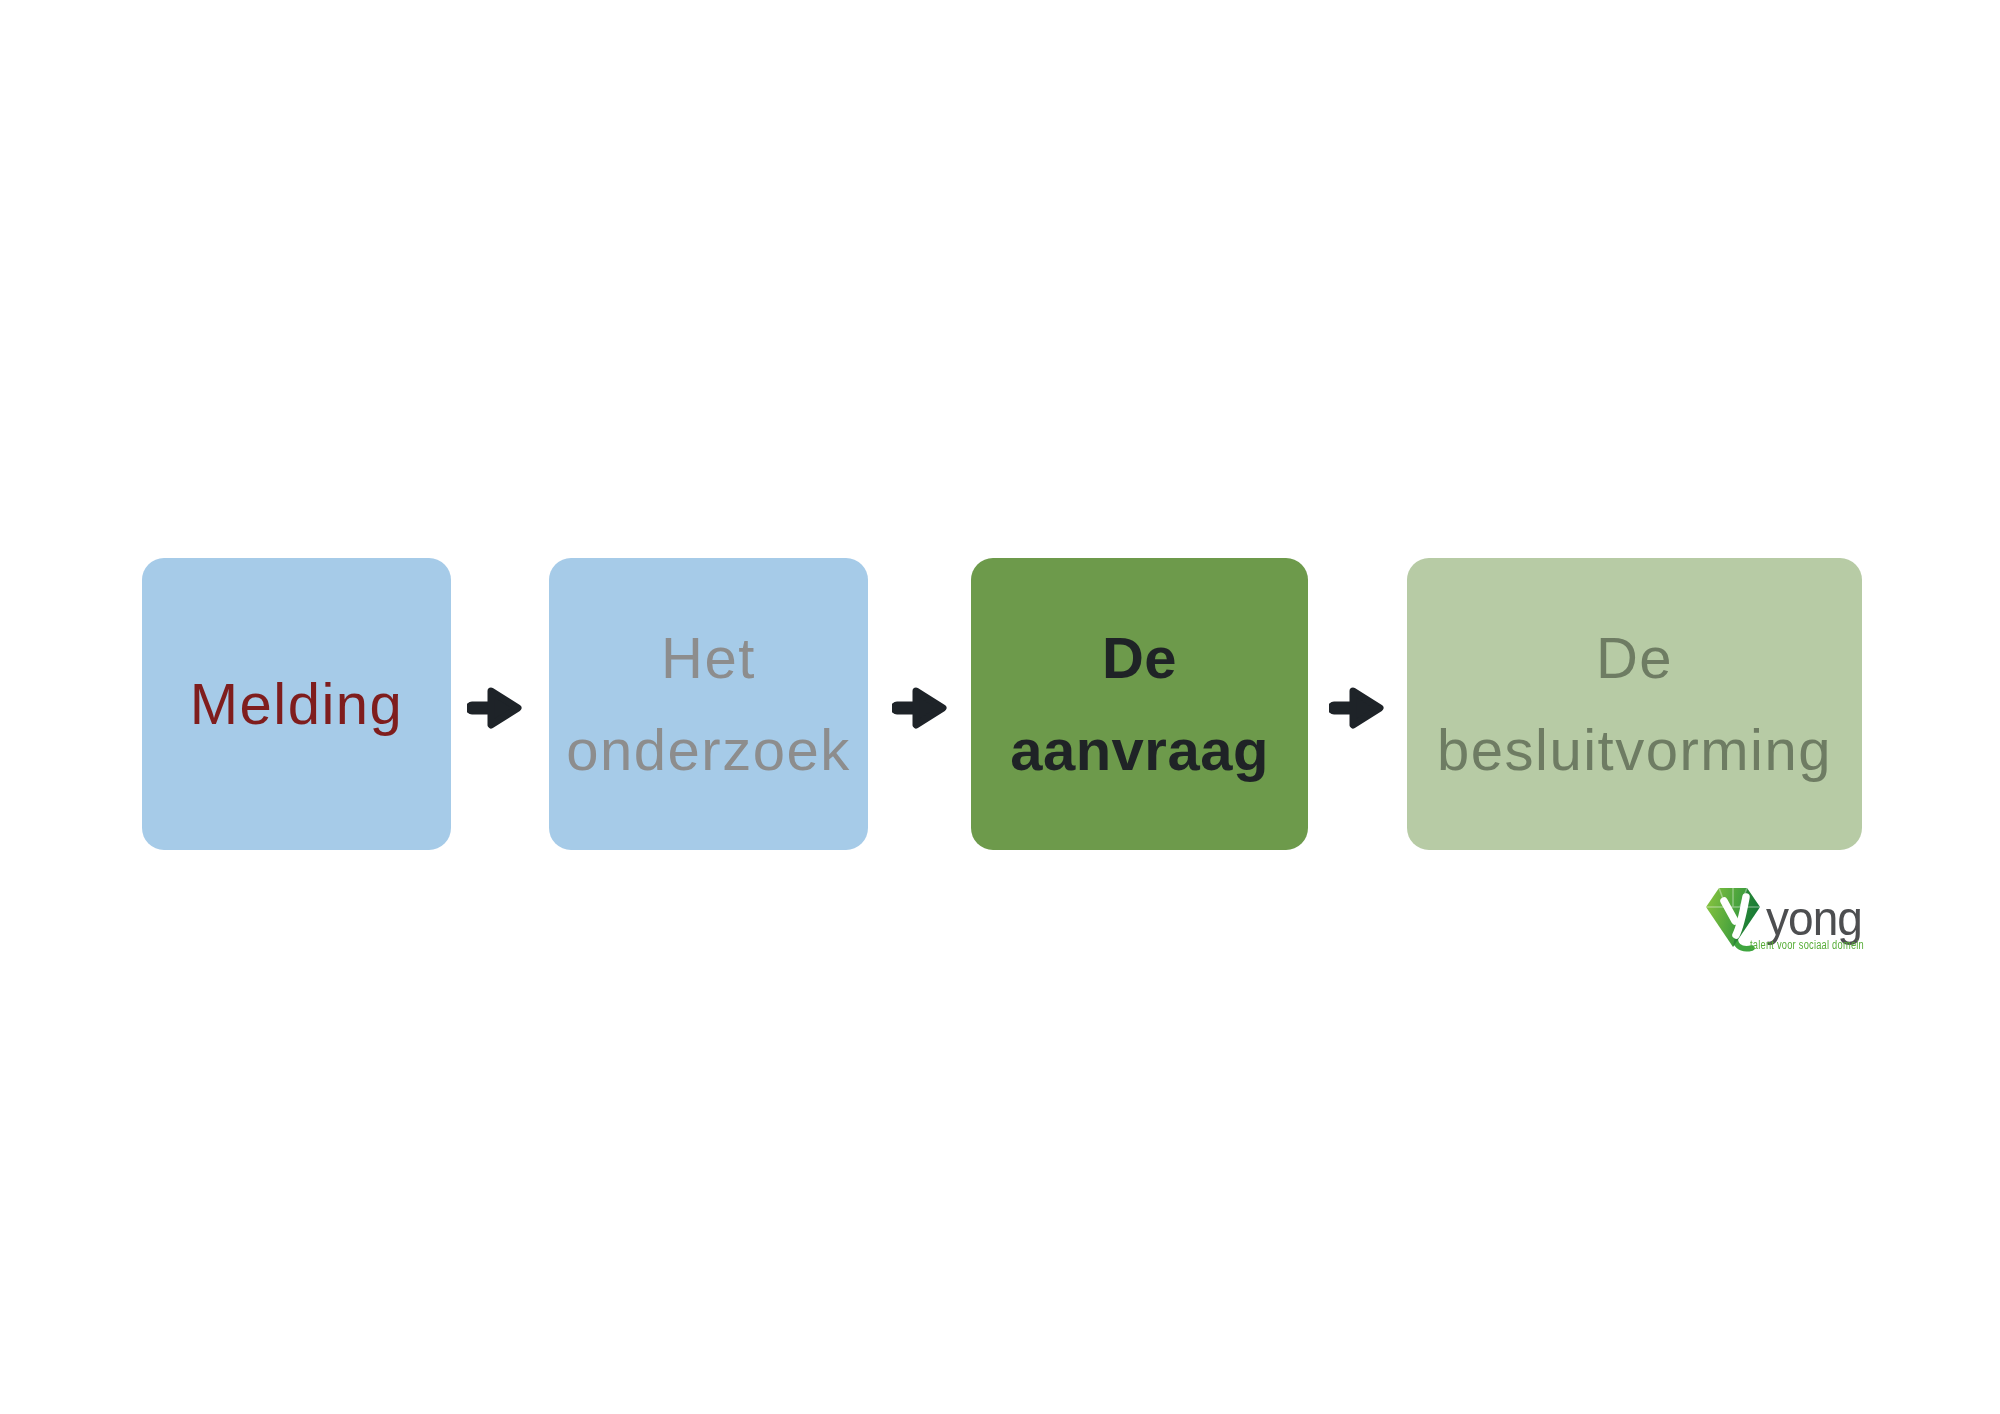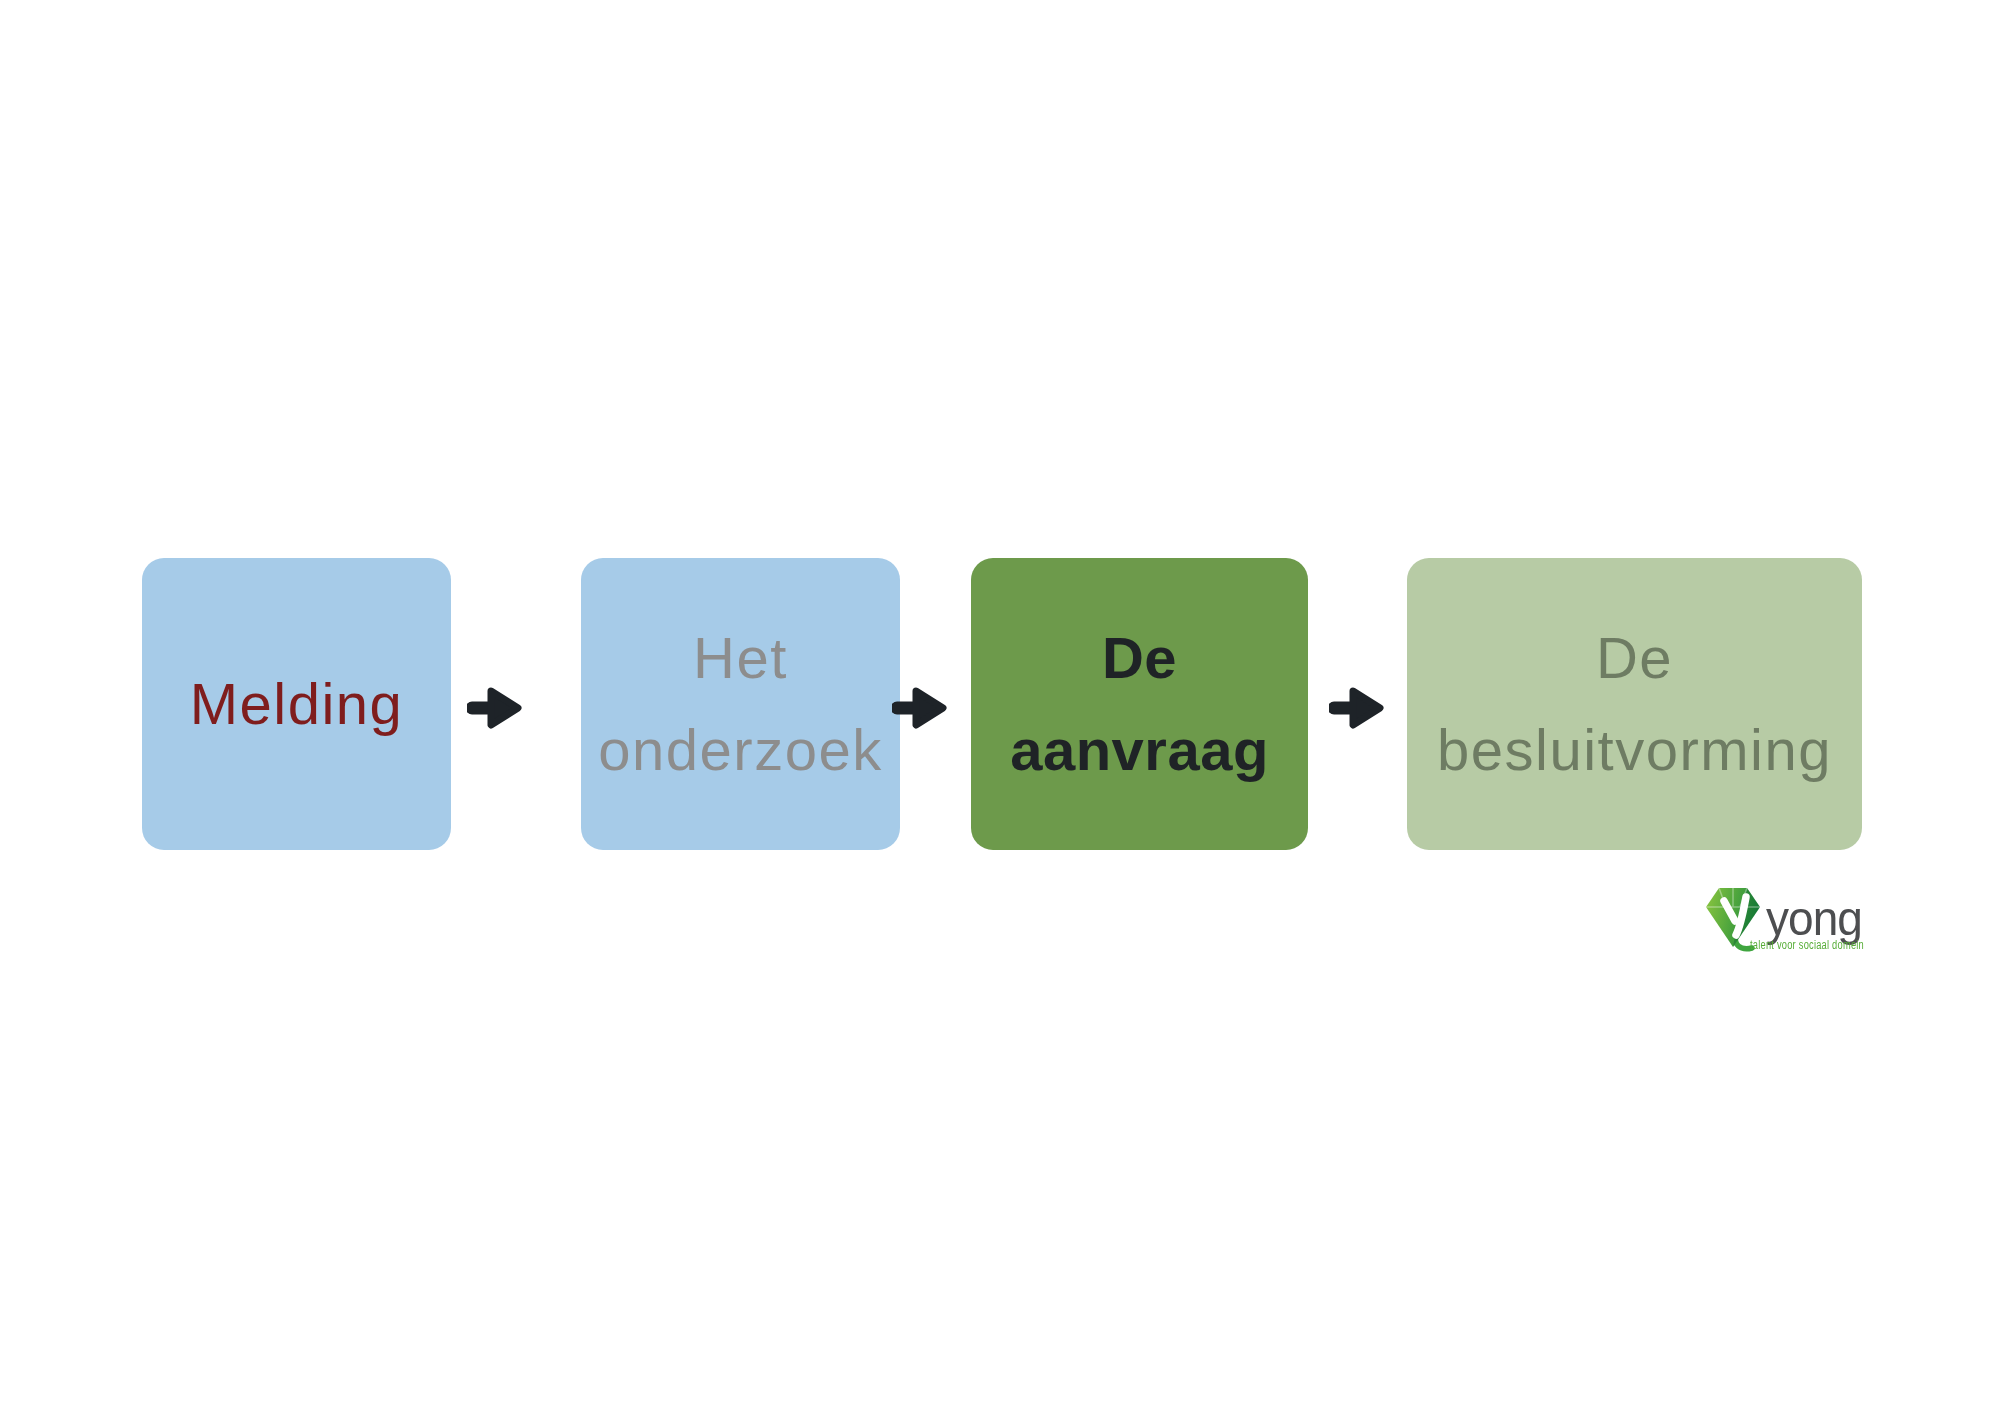--- a/index.html
+++ b/index.html
@@ -27,21 +27,21 @@
     font-size:58px;
     line-height:92px;
     letter-spacing:1.5px;
     font-weight:400;
   }
   .step.active .label{
     font-weight:700;
     letter-spacing:0.5px;
   }
   #step-1{left:142px;width:309px;}
-  #step-2{left:549px;width:319px;margin-left:32px;}
+  #step-2{left:549px;width:319px;}
   #step-3{left:971px;width:337px;}
   #step-4{left:1407px;width:455px;}
   .arrow{
     position:absolute;
     top:684px;
     width:56px;
     height:48px;
   }
   .arrow svg{display:block;width:100%;height:100%;}
   #arrow-1{left:467px;}

